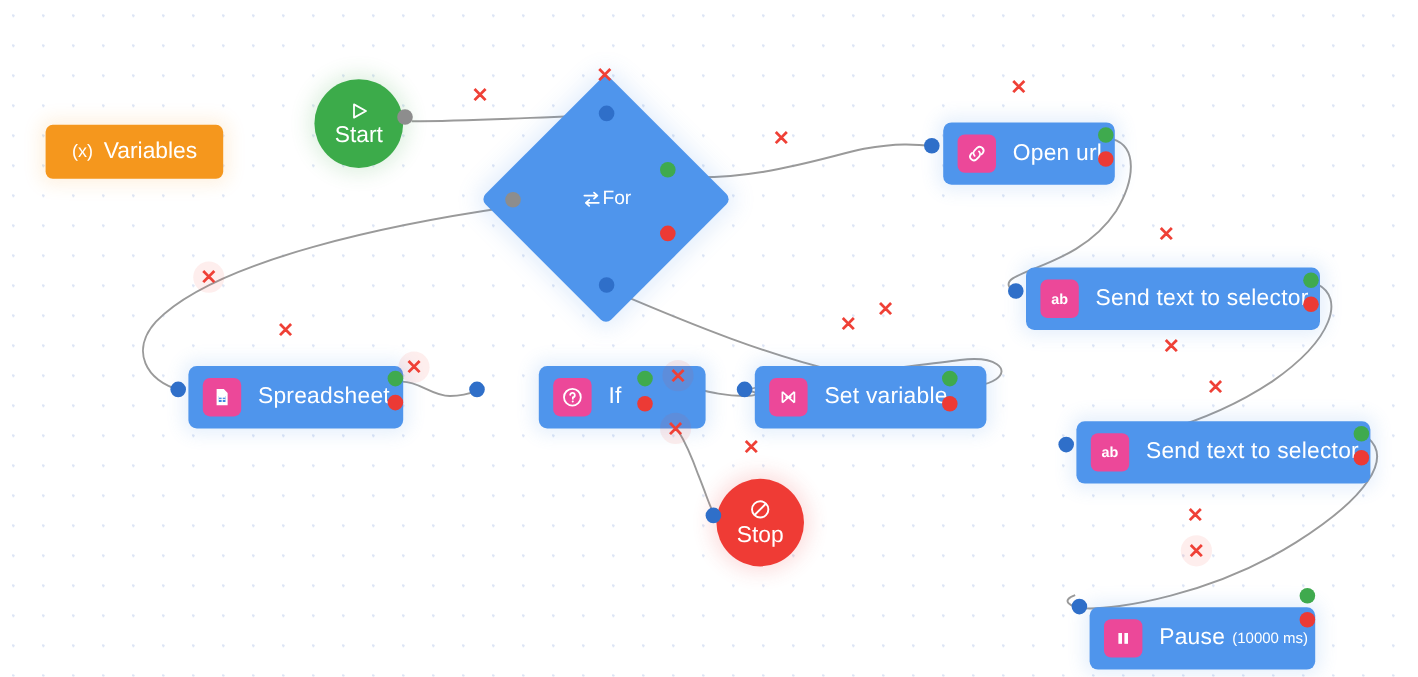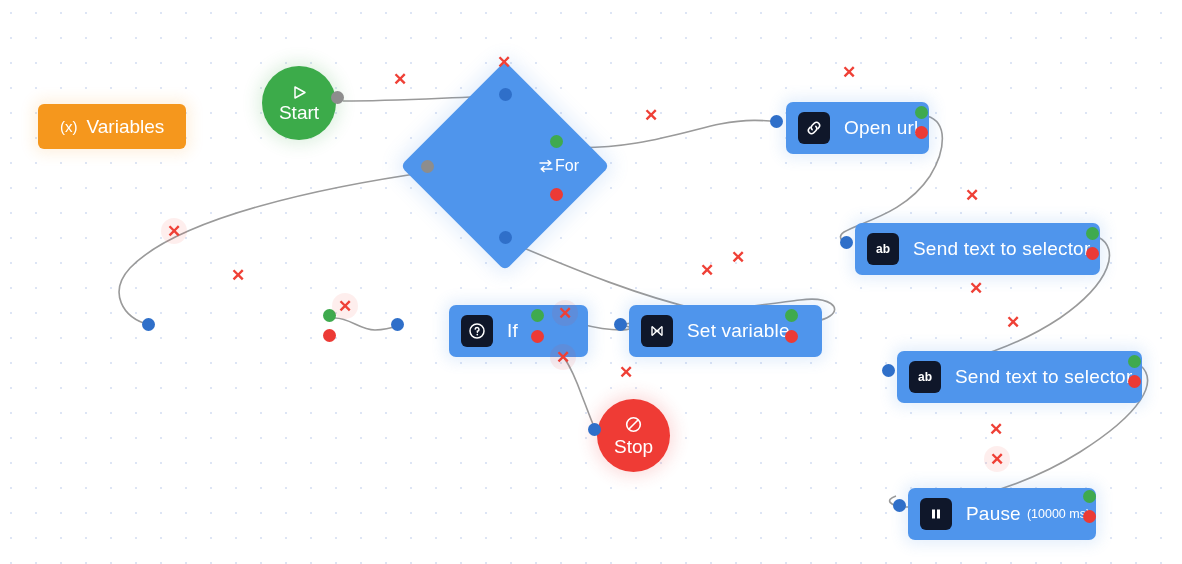--- a/index.html
+++ b/index.html
@@ -39,21 +39,21 @@
     border-radius: 7px;
     background: #4f95ec;
     box-shadow: 0 0 14px 5px rgba(79,149,236,0.14);
     color: #ffffff;
     padding: 0 18px 0 12px;
     height: 52px;
   }
   .node .glyph {
     width: 32px; height: 32px;
     border-radius: 6px;
-    background: #0f172a;
+    background: #ec4899;
     display: flex;
     align-items: center;
     justify-content: center;
     flex: 0 0 auto;
     margin-right: 14px;
   }
   .node .label {
     font-size: 19px;
     letter-spacing: .2px;
     white-space: nowrap;
@@ -100,21 +100,21 @@
     background: #4f95ec;
     transform: rotate(45deg);
     border-radius: 6px;
     box-shadow: 0 0 18px 6px rgba(79,149,236,0.15);
   }
   .diamond-inner {
     position: absolute;
     left: 0; top: 0; width: 100%; height: 100%;
     display: flex;
     align-items: center;
-    justify-content: flex-end;
+    justify-content: center;
     color: #fff;
   }
 
   
   .variables-btn {
     position: absolute;
     display: flex;
     align-items: center;
     justify-content: center;
     background: #f5971d;
@@ -210,31 +210,43 @@
     <span class="label">Send text to selector</span>
   </div>
 
   <div class="node" style="left:897px; top:351px; width:245px;">
     <span class="glyph">
       <span style="font-size:12px; font-weight:700; color:#fff;">ab</span>
     </span>
     <span class="label">Send text to selector</span>
   </div>
 
-  <div class="node" style="left:908px; top:488px; width:188px;">
+  <div class="node" style="left:908px; top:506px; width:188px;">
     <span class="glyph">
       <svg class="i" width="16" height="16" viewBox="0 0 16 16">
         <rect x="4" y="3.5" width="3" height="9" fill="#fff"></rect>
         <rect x="9" y="3.5" width="3" height="9" fill="#fff"></rect>
       </svg>
     </span>
     <span class="label">Pause</span>
     <span class="sublabel">(10000 ms)</span>
   </div>
 
+  <div class="node" style="left:157px; top:305px; width:179px;">
+    <span class="glyph">
+      <svg class="i" width="18" height="18" viewBox="0 0 18 18">
+        <path d="M4.5 2.2 h6 l3.2 3.2 v10.4 h-9.2 Z" fill="#fff"></path>
+        <rect x="6.3" y="8" width="5.6" height="5" fill="#3d86e3"></rect>
+        <rect x="6.3" y="8" width="5.6" height="1.4" fill="#fff"></rect>
+        <rect x="8.7" y="8" width="0.9" height="5" fill="#fff"></rect>
+        <rect x="6.3" y="10.4" width="5.6" height="0.8" fill="#fff"></rect>
+      </svg>
+    </span>
+    <span class="label">Spreadsheet</span>
+  </div>
 
   <div class="node" style="left:406px; top:305px; width:139px;margin-left:43px;">
     <span class="glyph">
       <svg class="i" width="20" height="20" viewBox="0 0 20 20">
         <circle cx="10" cy="10" r="7" fill="none" stroke="#fff" stroke-width="1.5"></circle>
         <path d="M8.2 8.1 a1.9 1.9 0 1 1 2.2 2.1 v1.1" fill="none" stroke="#fff" stroke-width="1.5" stroke-linecap="round"></path>
         <circle cx="10.3" cy="13.6" r="0.85" fill="#fff"></circle>
       </svg>
     </span>
     <span class="label">If</span>

